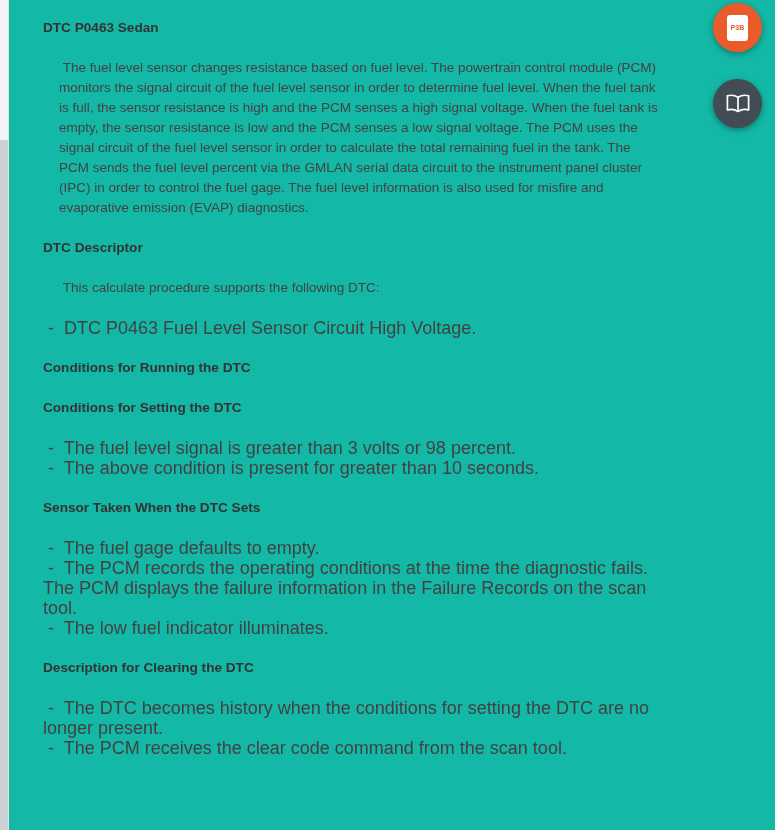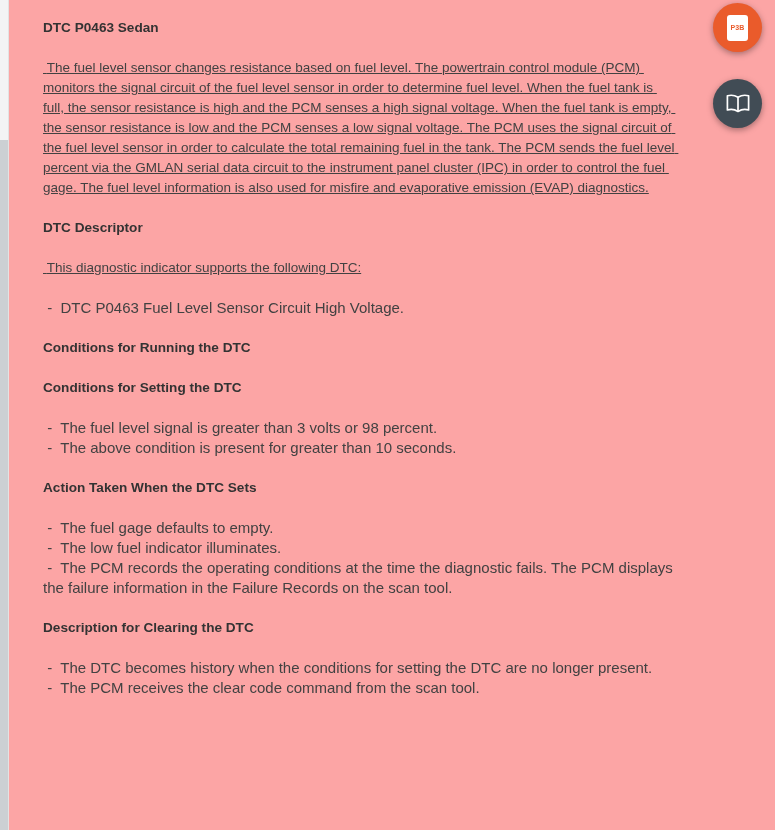--- a/index.html
+++ b/index.html
@@ -10,21 +10,21 @@
   }
   body {
     width: 775px;
     height: 830px;
     font-family: "Liberation Sans", sans-serif;
   }
   .page {
     position: relative;
     width: 775px;
     height: 830px;
-    background: #fca5a5;
+    background: #14b8a6;
   }
 
   
   .rail {
     position: absolute;
     left: 0; top: 0;
     width: 9px; height: 830px;
     background: #f3f4f5;
     border-right: 1px solid #e3e3e3;
     box-sizing: border-box;
@@ -48,31 +48,30 @@
     font-weight: 700;
     color: #333333;
     line-height: 20px;
     margin: 20px 0;
   }
   .hd.title { margin-top: 0; }
   .para {
     font-size: 13.5px;
     color: #424242;
     line-height: 20px;
-    margin: 20px 0;
+    margin: 20px 16px;
     white-space: pre-wrap;
-    text-decoration: underline;
   }
   .list {
     list-style: none;
     margin: 20px 0;
     padding: 0;
   }
   .list li {
-    font-size: 15px;
+    font-size: 18px;
     color: #424242;
     line-height: 20px;
   }
   .list li::before {
     content: " -  ";
     white-space: pre;
   }
 
   
   .fab {
@@ -114,38 +113,38 @@
     <div class="rail-thumb"></div>
   </div>
 
   <main class="content">
 
     <h1 class="hd title">DTC P0463 Sedan</h1>
 
     <p class="para"> The fuel level sensor changes resistance based on fuel level. The powertrain control module (PCM) monitors the signal circuit of the fuel level sensor in order to determine fuel level. When the fuel tank is full, the sensor resistance is high and the PCM senses a high signal voltage. When the fuel tank is empty, the sensor resistance is low and the PCM senses a low signal voltage. The PCM uses the signal circuit of the fuel level sensor in order to calculate the total remaining fuel in the tank. The PCM sends the fuel level percent via the GMLAN serial data circuit to the instrument panel cluster (IPC) in order to control the fuel gage. The fuel level information is also used for misfire and evaporative emission (EVAP) diagnostics.</p>
 
     <h2 class="hd">DTC Descriptor</h2>
-    <p class="para"> This diagnostic indicator supports the following DTC:</p>
+    <p class="para"> This calculate procedure supports the following DTC:</p>
     <ul class="list">
       <li>DTC P0463 Fuel Level Sensor Circuit High Voltage.</li>
     </ul>
 
     <h2 class="hd">Conditions for Running the DTC</h2>
 
     <h2 class="hd">Conditions for Setting the DTC</h2>
     <ul class="list">
       <li>The fuel level signal is greater than 3 volts or 98 percent.</li>
       <li>The above condition is present for greater than 10 seconds.</li>
     </ul>
 
-    <h2 class="hd">Action Taken When the DTC Sets</h2>
+    <h2 class="hd">Sensor Taken When the DTC Sets</h2>
     <ul class="list">
       <li>The fuel gage defaults to empty.</li>
+      <li>The PCM records the operating conditions at the time the diagnostic fails. The PCM displays the failure information in the Failure Records on the scan tool.</li>
       <li>The low fuel indicator illuminates.</li>
-      <li>The PCM records the operating conditions at the time the diagnostic fails. The PCM displays the failure information in the Failure Records on the scan tool.</li>
     </ul>
 
     <h2 class="hd">Description for Clearing the DTC</h2>
     <ul class="list">
       <li>The DTC becomes history when the conditions for setting the DTC are no longer present.</li>
       <li>The PCM receives the clear code command from the scan tool.</li>
     </ul>
 
   </main>
 

